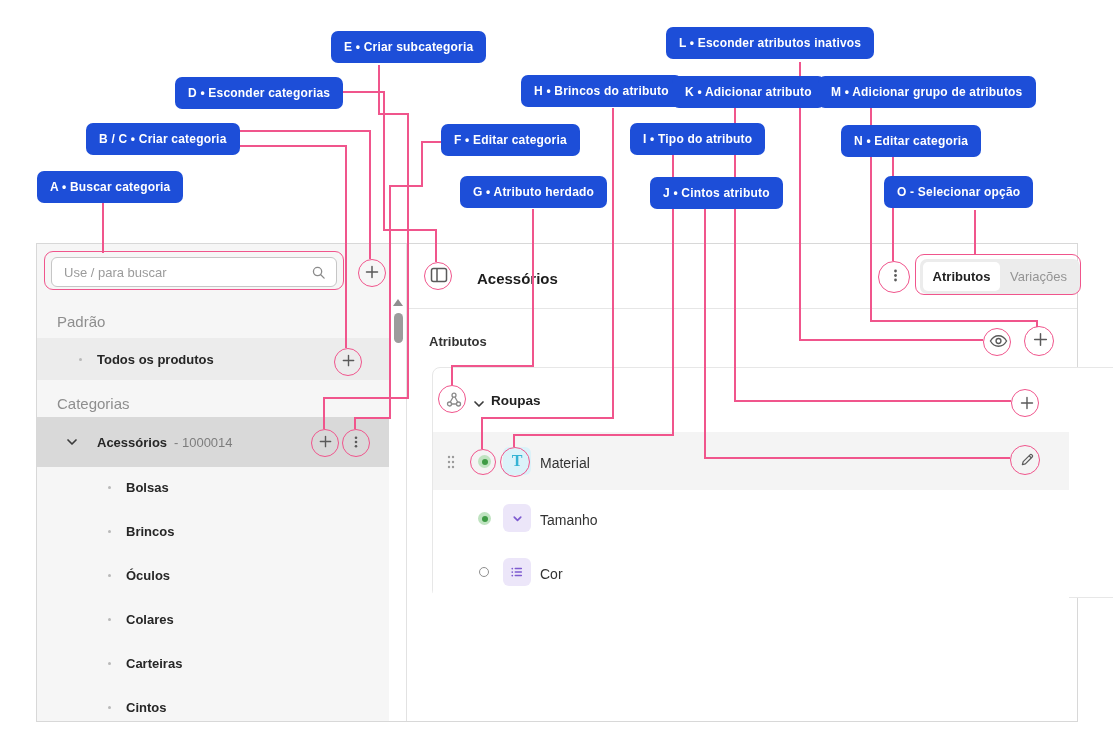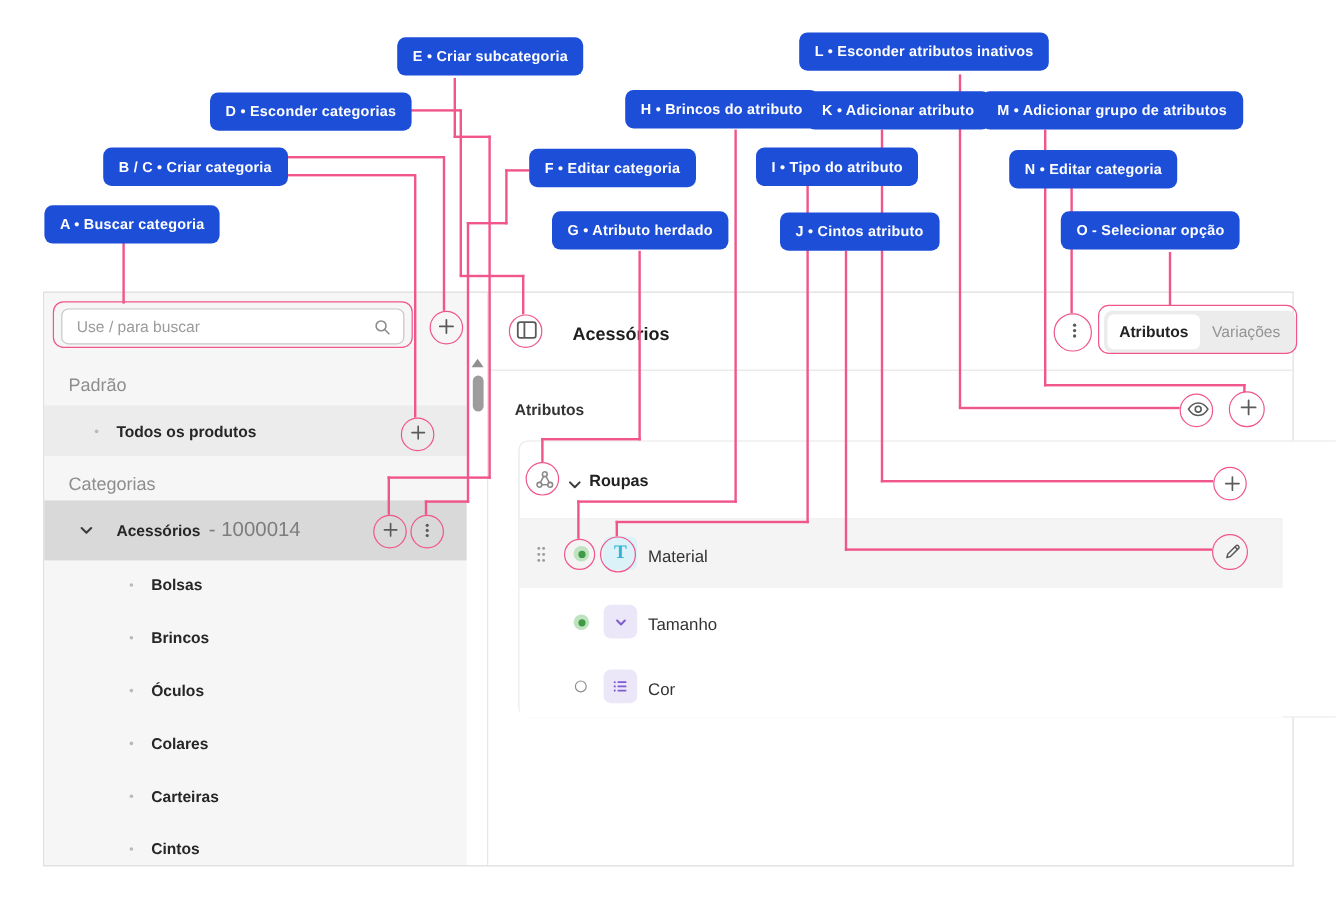--- a/index.html
+++ b/index.html
@@ -15,21 +15,21 @@
 
   
   .search-box{left:14px;top:13px;width:286px;height:30px;background:#fff;border:1px solid #c6c6c6;border-radius:6px;display:flex;align-items:center;padding:0 10px;}
   .search-box input{border:none;outline:none;background:transparent;flex:1;font-size:13px;color:#555;font-family:"Liberation Sans",sans-serif;}
   .search-box input::placeholder{color:#9b9b9b;}
   .icon-btn{display:flex;align-items:center;justify-content:center;cursor:pointer;background:transparent;border:none;padding:0;}
   .sec-label{font-size:15px;color:#8e8e8e;}
   .side-row{left:0;width:352px;display:flex;align-items:center;}
   .bullet{width:3px;height:3px;border-radius:50%;background:#b9b9b9;position:absolute;}
   .side-item-label{font-size:13px;font-weight:700;color:#262626;}
-  .code{font-size:17px;font-weight:400;color:#7d7d7d;margin-left:5px;}
+  .code{font-size:13px;font-weight:400;color:#7d7d7d;margin-left:5px;}
   .scroll-arrow{width:0;height:0;border-left:5px solid transparent;border-right:5px solid transparent;border-bottom:7px solid #8f8f8f;}
   .scroll-thumb{width:9px;height:30px;border-radius:5px;background:#9c9c9c;}
 
   
   .main-title{font-size:15px;font-weight:700;color:#1d1d1d;}
   .tabs{left:513px;top:15px;width:160px;height:35px;background:#ececec;border-radius:7px;display:flex;padding:3px;}
   .tab{flex:1;display:flex;align-items:center;justify-content:center;font-size:13px;cursor:pointer;}
   .tab.active{background:#fff;border-radius:5px;font-weight:700;color:#222;}
   .tab.inactive{color:#949494;}
   .hdivider{background:#e6e6e6;height:1px;}

